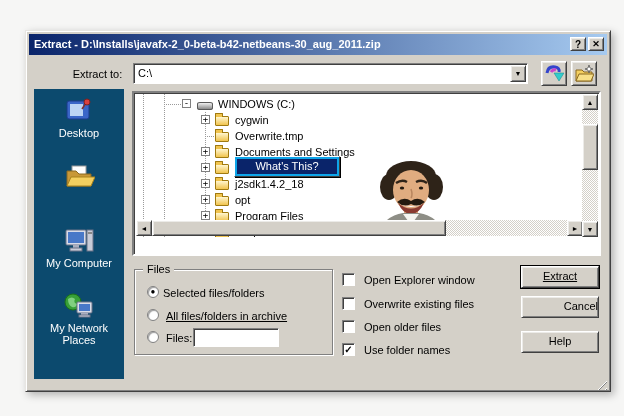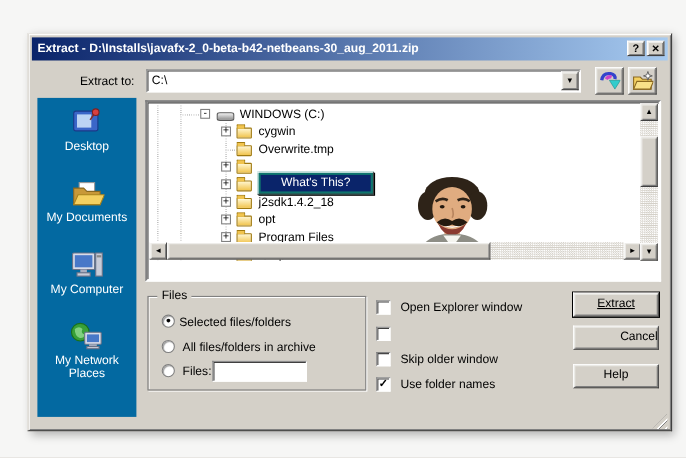--- a/index.html
+++ b/index.html
@@ -22,21 +22,21 @@
   .sunken{background:#fff;border:1px solid;border-color:#808080 #fff #fff #808080;
           box-shadow:inset 1px 1px 0 #404040;box-sizing:border-box;}
   
   .lbl-extract-to{position:absolute;left:40px;top:37px;width:63px;text-align:center;}
   .combo{position:absolute;left:107px;top:32px;width:395px;height:21px;}
   .combo-value{position:absolute;left:4px;top:3px;}
   .combo-arrow{position:absolute;right:1px;top:1px;width:16px;height:17px;text-align:center;
                font-size:7px;line-height:16px;}
   .tool-btn{position:absolute;top:30px;width:26px;height:25px;padding:2px;}
   
-  .sidebar{position:absolute;left:8px;top:58px;width:90px;height:290px;background:#0369a1;}
+  .sidebar{position:absolute;left:8px;top:58px;width:90px;height:290px;background:#0c4a6e;}
   .side-item{position:absolute;left:0;width:100%;text-align:center;color:#fff;cursor:default;}
   .side-item svg{display:block;margin:0 auto;}
   
   .treepanel{position:absolute;left:106px;top:60px;width:469px;height:165px;background:#fff;
              border:2px solid;border-color:#808080 #fff #fff #808080;
              box-shadow:inset 1px 1px 0 #404040;box-sizing:border-box;}
   .treecontent{position:absolute;left:1px;top:1px;width:447px;height:143px;overflow:hidden;}
   .vdot{position:absolute;width:1px;background-image:linear-gradient(#9a9a9a 1px,transparent 1px);background-size:1px 2px;}
   .hdot{position:absolute;height:1px;background-image:linear-gradient(90deg,#9a9a9a 1px,transparent 1px);background-size:2px 1px;}
   .trow{position:absolute;left:0;width:100%;height:16px;}
@@ -49,21 +49,21 @@
           background:#f1c44e;border:1px solid #a07a10;border-bottom:none;border-radius:1px 1px 0 0;}
   .disk{position:absolute;top:6px;width:16px;height:8px;border:1px solid #5a5a5a;border-radius:3px/2px;
         background:linear-gradient(180deg,#f0f0f0,#8c8c8c);box-sizing:border-box;}
   .tlabel{position:absolute;top:2px;white-space:nowrap;}
   
   .hatch{background-image:conic-gradient(#fff 25%,#d4d0c8 0 50%,#fff 0 75%,#d4d0c8 0);background-size:2px 2px;}
   .sb-btn{position:absolute;text-align:center;font-size:7px;color:#000;}
   .hscroll{position:absolute;left:1px;bottom:1px;width:447px;height:16px;}
   .vscroll{position:absolute;right:1px;top:1px;width:16px;height:143px;}
   
-  .ctxmenu{position:absolute;background:#0f766e;border:1px solid;border-color:#fff #404040 #404040 #fff;
+  .ctxmenu{position:absolute;background:#0ea5e9;border:1px solid;border-color:#fff #404040 #404040 #fff;
            box-shadow:1px 1px 0 #000;padding:2px;box-sizing:border-box;}
   .ctxitem{background:#0a246a;color:#fff;text-align:center;line-height:15px;height:15px;}
   
   .groupbox{position:absolute;left:108px;top:238px;width:197px;height:84px;
             border:1px solid #808080;box-shadow:inset 1px 1px 0 #fff,1px 1px 0 #fff;}
   .group-title{position:absolute;top:-7px;left:8px;background:#d4d0c8;padding:0 4px;}
   .radio{position:absolute;width:12px;height:12px;border-radius:50%;background:#fff;
          border:1px solid #808080;box-shadow:inset 1px 1px 1px #a0a0a0;box-sizing:border-box;
          text-align:center;font-size:8px;line-height:10px;}
   .rlabel{position:absolute;white-space:nowrap;}
@@ -126,21 +126,20 @@
         <circle cx="24" cy="7" r="3" fill="#d84040" stroke="#802020"></circle>
       </svg>
       <div>Desktop</div>
     </div>
     <div class="side-item" style="top:71px;">
       <svg width="32" height="32" viewBox="0 0 32 32">
         <rect x="9" y="6" width="14" height="11" fill="#fff" stroke="#999"></rect>
         <path d="M4 11 h9 l3 3 h12 v12 h-24 z" fill="#c89838" stroke="#8a6820"></path>
         <path d="M4 26 l4 -9 h24 l-4 9 z" fill="#f4d060" stroke="#a8821c"></path>
       </svg>
-      <div>My Documents</div>
     </div>
     <div class="side-item" style="top:201px;">
       <svg width="32" height="32" viewBox="0 0 32 32">
         <circle cx="10" cy="12" r="8" fill="#38a038" stroke="#1a701a"></circle>
         <path d="M5 9 q4 -3 7 0 q-2 4 2 5 q-1 4 -5 3 q-4 -2 -4 -8" fill="#80d080"></path>
         <rect x="14" y="12" width="15" height="11" rx="1" fill="#d8dce8" stroke="#6a7288"></rect>
         <rect x="16" y="14" width="11" height="7" fill="#4878c8"></rect>
         <rect x="18" y="23" width="7" height="2" fill="#a8aec0"></rect>
         <rect x="16" y="25" width="11" height="2" fill="#c8ccd8" stroke="#6a7288"></rect>
       </svg>
@@ -179,20 +178,21 @@
         <span class="tlabel" style="left:100px;">cygwin</span>
       </div>
       <div class="trow" style="top:34px;">
 
         <span class="folder" style="left:80px;"></span>
         <span class="tlabel" style="left:100px;">Overwrite.tmp</span>
       </div>
       <div class="trow" style="top:50px;">
         <span class="exp" style="left:66px;">+</span>
         <span class="folder" style="left:80px;"></span>
+        <span class="tlabel" style="left:100px;">Documents and Settings</span>
       </div>
       <div class="trow" style="top:66px;">
         <span class="exp" style="left:66px;">+</span>
         <span class="folder" style="left:80px;"></span>
         <span class="tlabel" style="left:100px;"></span>
       </div>
       <div class="trow" style="top:82px;">
         <span class="exp" style="left:66px;">+</span>
         <span class="folder" style="left:80px;"></span>
         <span class="tlabel" style="left:100px;">j2sdk1.4.2_18</span>
@@ -250,31 +250,32 @@
       <div class="hatch" style="position:absolute;left:0;top:76px;width:16px;height:51px;"></div>
       <div class="sb-btn raised" style="left:0;top:127px;width:16px;height:16px;line-height:15px;">▼</div>
     </div>
   </div>
 
   <div class="groupbox">
     <span class="group-title">Files</span>
     <span class="radio" style="left:12px;top:16px;">●</span>
     <span class="rlabel" style="left:28px;top:17px;">Selected files/folders</span>
     <span class="radio" style="left:12px;top:39px;"></span>
-    <span class="rlabel" style="left:31px;top:40px;">All files/folders in archive</span>
+    <span class="rlabel" style="left:31px;top:40px;text-decoration:underline;">All files/folders in archive</span>
     <span class="radio" style="left:12px;top:61px;"></span>
     <span class="rlabel" style="left:31px;top:62px;">Files:</span>
     <input class="files-input" value="" style="">
   </div>
 
   <span class="check" style="top:242px;"></span>
   <span class="clabel" style="top:243px;">Open Explorer window</span>
   <span class="check" style="top:266px;"></span>
+  <span class="clabel" style="top:267px;">Overwrite existing files</span>
   <span class="check" style="top:289px;"></span>
-  <span class="clabel" style="top:290px;">Skip older window</span>
+  <span class="clabel" style="top:290px;">Open older files</span>
   <span class="check" style="top:312px;">✓</span>
   <span class="clabel" style="top:313px;">Use folder names</span>
 
   <div class="btn btn-default" style="top:235px;text-decoration:underline;">Extract</div>
   <div class="btn" style="top:265px;text-align:right;">Cancel</div>
   <div class="btn" style="top:300px;">Help</div>
 
   <div class="grip"></div>
 </div>
 

